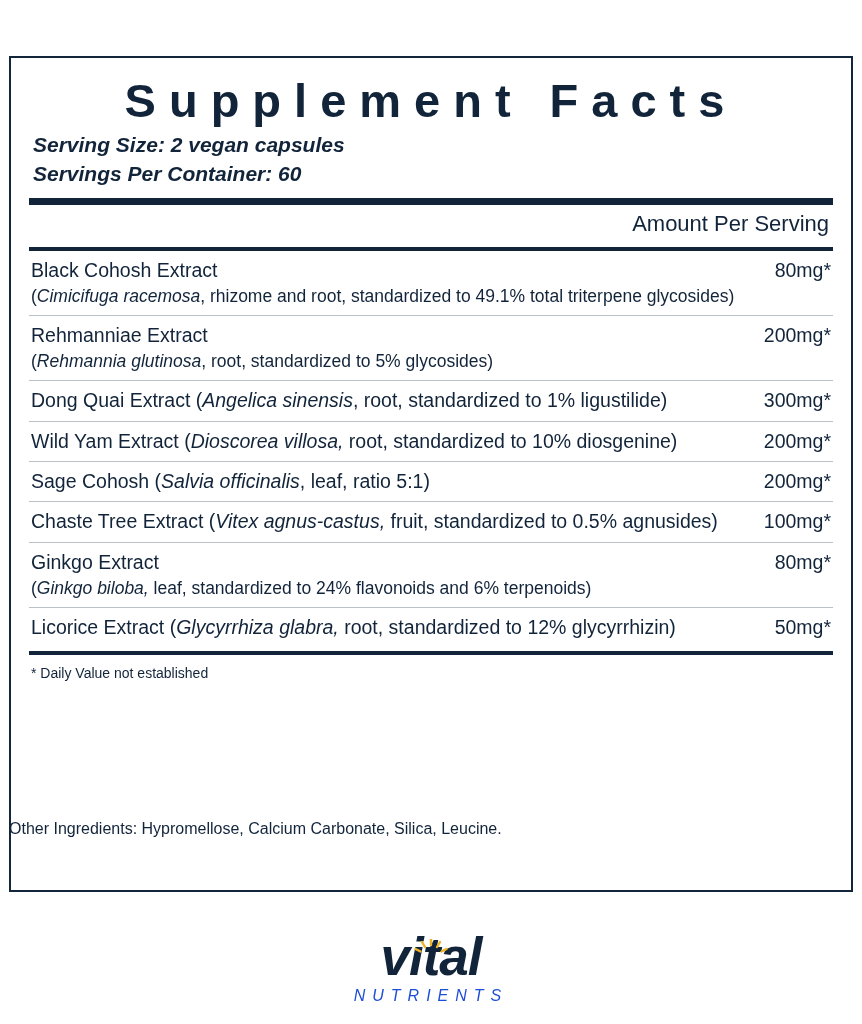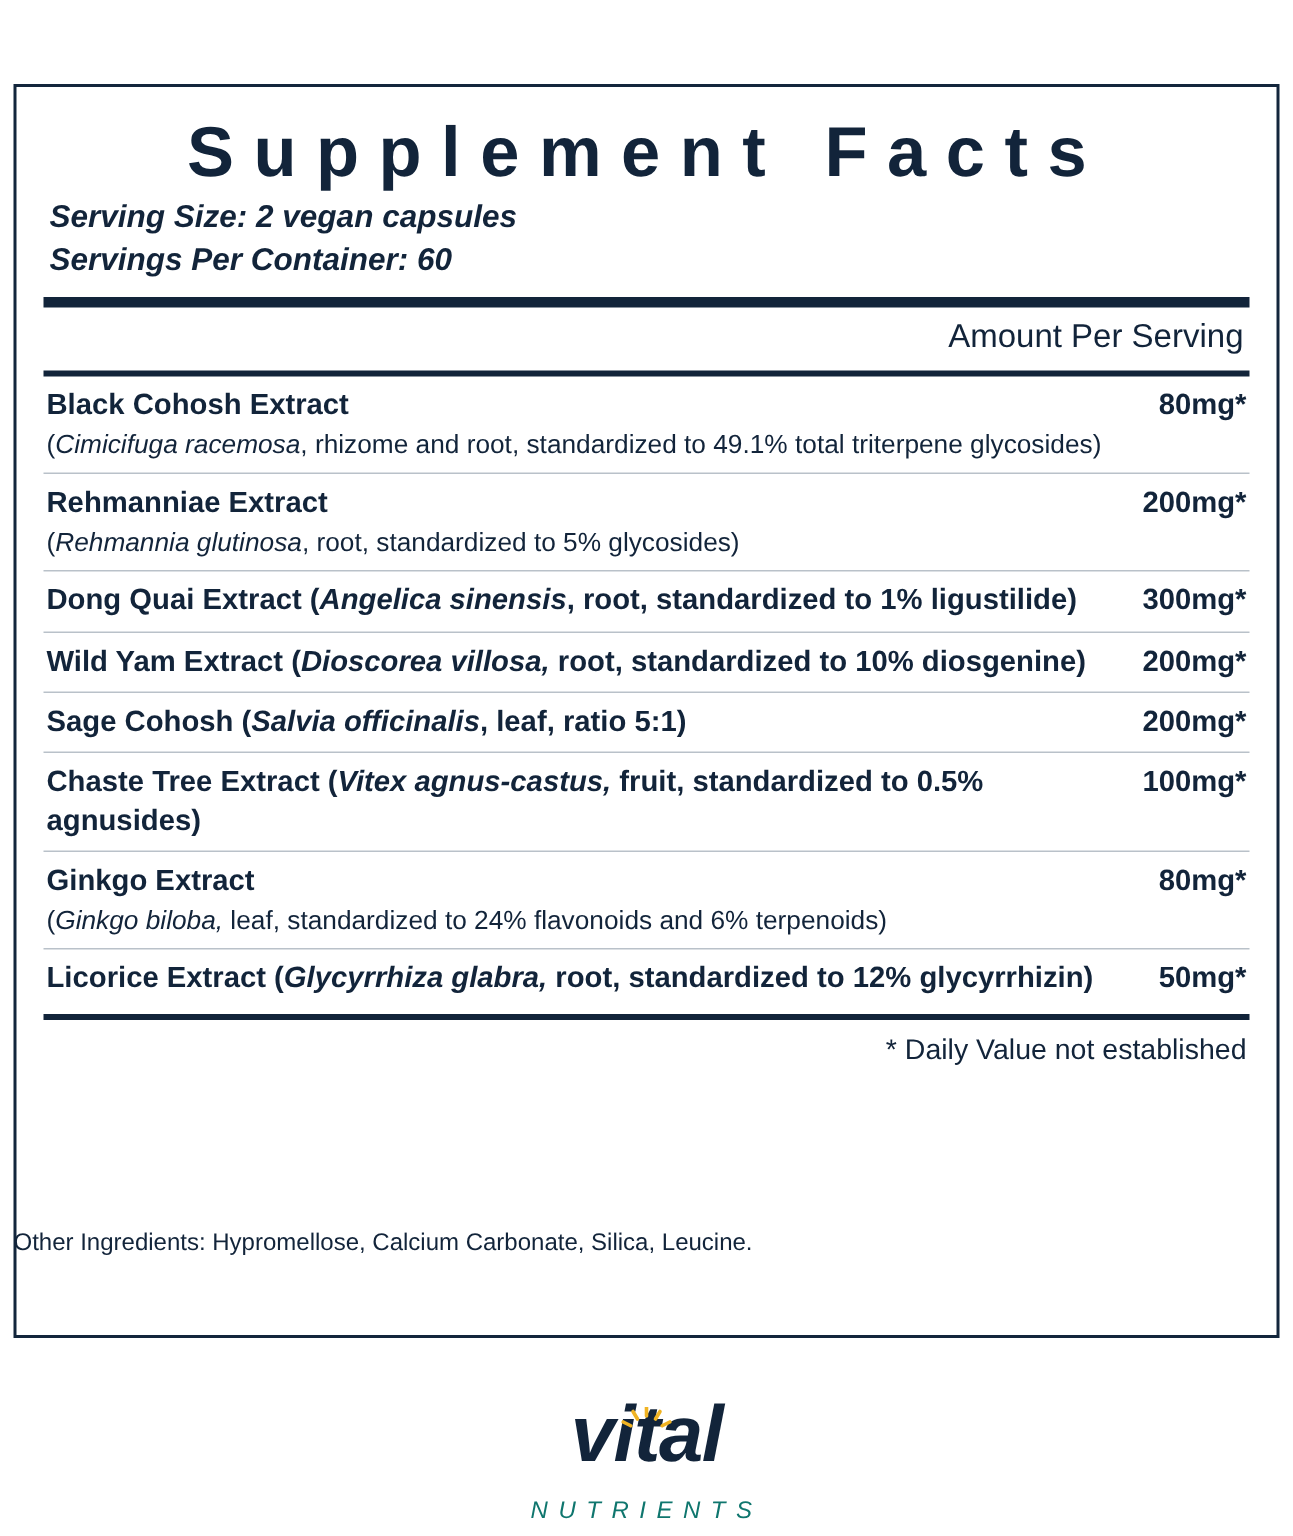--- a/index.html
+++ b/index.html
@@ -73,44 +73,42 @@
   .row {
     padding: 7px 2px 7px 2px;
     border-bottom: 1px solid #b9c1c9;
   }
   .row:last-child {
     border-bottom: none;
   }
   .row-main {
     display: flex;
     justify-content: space-between;
-    align-items: flex-start;
+    align-items: flex-end;
     font-size: 19.5px;
     line-height: 1.3;
-    font-weight: bold;
   }
   .row-name {
     flex: 1 1 auto;
     padding-right: 12px;
   }
   .row-amount {
     flex: 0 0 auto;
     white-space: nowrap;
     text-align: right;
   }
   .row-sub {
     font-size: 17.5px;
     line-height: 1.3;
     margin-top: 2px;
   }
   .it { font-style: italic; }
   .footnote {
-    font-size: 19px;
+    font-size: 14px;
     padding: 10px 2px 0 2px;
-    text-align: right;
   }
   .other-ing {
     position: absolute;
     left: 9px;
     top: 820px;
     width: 844px;
     font-size: 16px;
     color: #12243a;
   }
   .logo {
@@ -126,22 +124,22 @@
     font-weight: bold;
     color: #12243a;
     letter-spacing: -1px;
     line-height: 1;
     position: relative;
     display: inline-block;
   }
   .logo-sub {
     font-size: 16px;
     letter-spacing: 7px;
-    color: #0f766e;
-    margin-top: 16px;
+    color: #1d4ed8;
+    margin-top: 4px;
   }
   .sun {
     position: absolute;
     top: -18px;
     left: 50%;
     transform: translateX(-50%);
     width: 34px;
     height: 18px;
   }
 </style>

